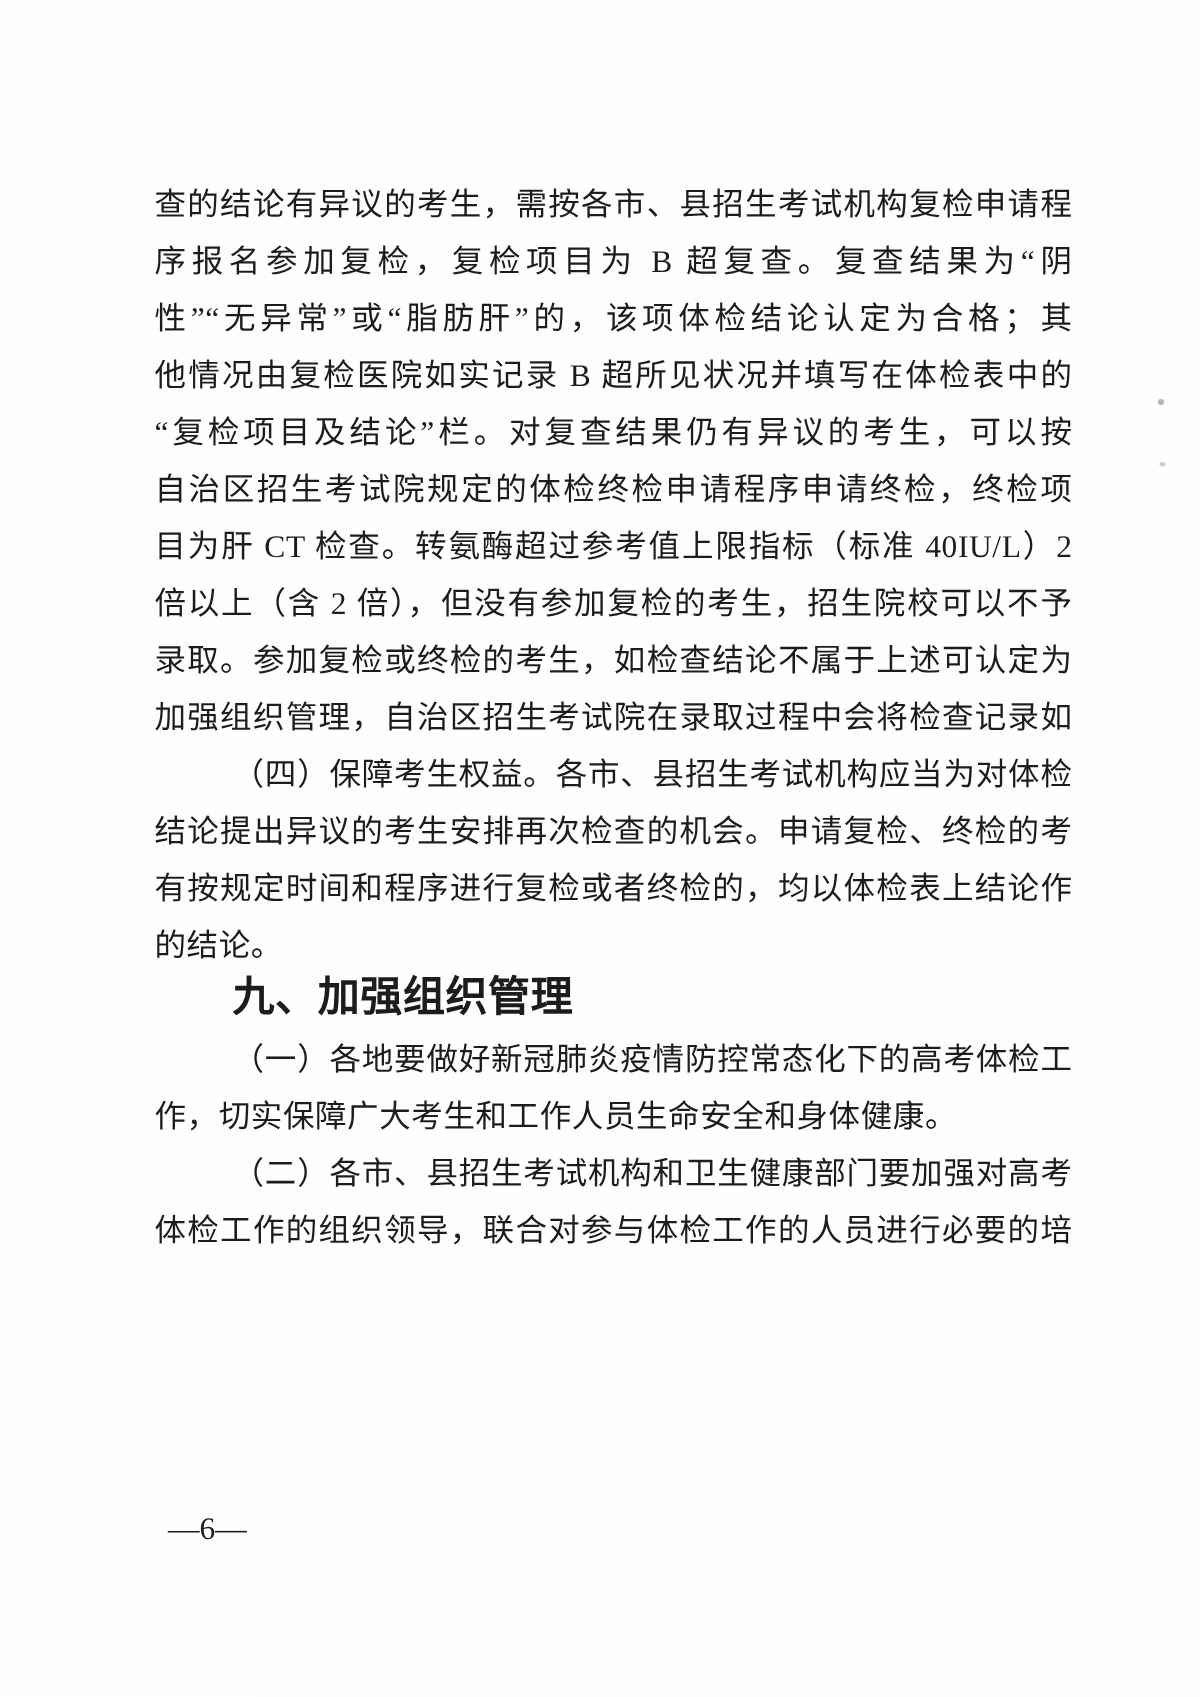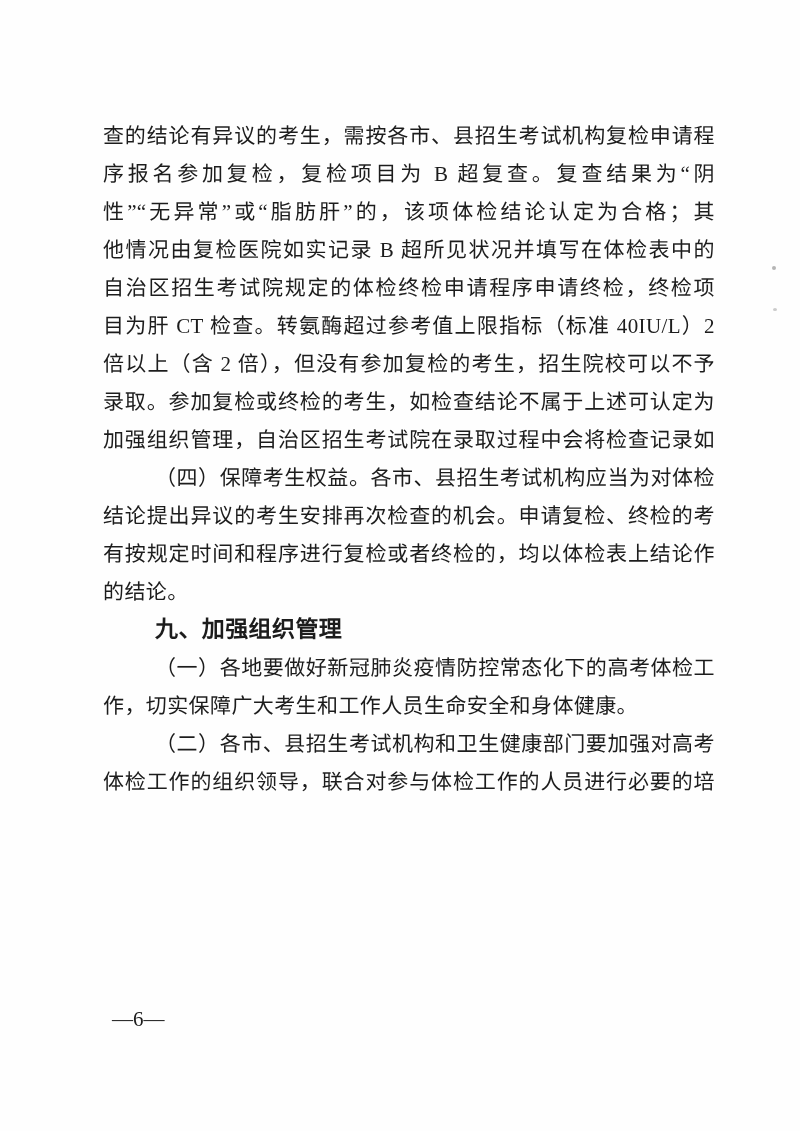--- a/index.html
+++ b/index.html
@@ -34,23 +34,23 @@
   }
   .line.end {
     text-align: left;
     text-align-last: left;
   }
   .line.ind {
     padding-left: 52px;
     width: 560px;
   }
   .line.heading {
-    font-family: Liberation Serif, serif;
+    font-family: Liberation Mono, monospace;
     font-weight: bold;
-    font-size: 23px;
+    font-size: 28px;
     text-align: left;
     text-align-last: left;
   }
   .pagenum {
     position: absolute;
     left: 112px;
     top: 1000px;
     font-size: 21px;
     line-height: 38px;
     letter-spacing: 0px;
@@ -68,20 +68,21 @@
 <body>
 
 <div class="page">
 
   <div class="textblock">
 
     <div class="line">查的结论有异议的考生，需按各市、县招生考试机构复检申请程</div>
     <div class="line">序报名参加复检，复检项目为 B 超复查。复查结果为“阴</div>
     <div class="line">性”“无异常”或“脂肪肝”的，该项体检结论认定为合格；其</div>
     <div class="line">他情况由复检医院如实记录 B 超所见状况并填写在体检表中的</div>
+    <div class="line">“复检项目及结论”栏。对复查结果仍有异议的考生，可以按</div>
     <div class="line">自治区招生考试院规定的体检终检申请程序申请终检，终检项</div>
     <div class="line">目为肝 CT 检查。转氨酶超过参考值上限指标（标准 40IU/L）2</div>
     <div class="line">倍以上（含 2 倍），但没有参加复检的考生，招生院校可以不予</div>
     <div class="line">录取。参加复检或终检的考生，如检查结论不属于上述可认定为</div>
     <div class="line">加强组织管理，自治区招生考试院在录取过程中会将检查记录如实</div>
 
     <div class="line ind">（四）保障考生权益。各市、县招生考试机构应当为对体检</div>
     <div class="line">结论提出异议的考生安排再次检查的机会。申请复检、终检的考</div>
     <div class="line">有按规定时间和程序进行复检或者终检的，均以体检表上结论作</div>
     <div class="line end">的结论。</div>

